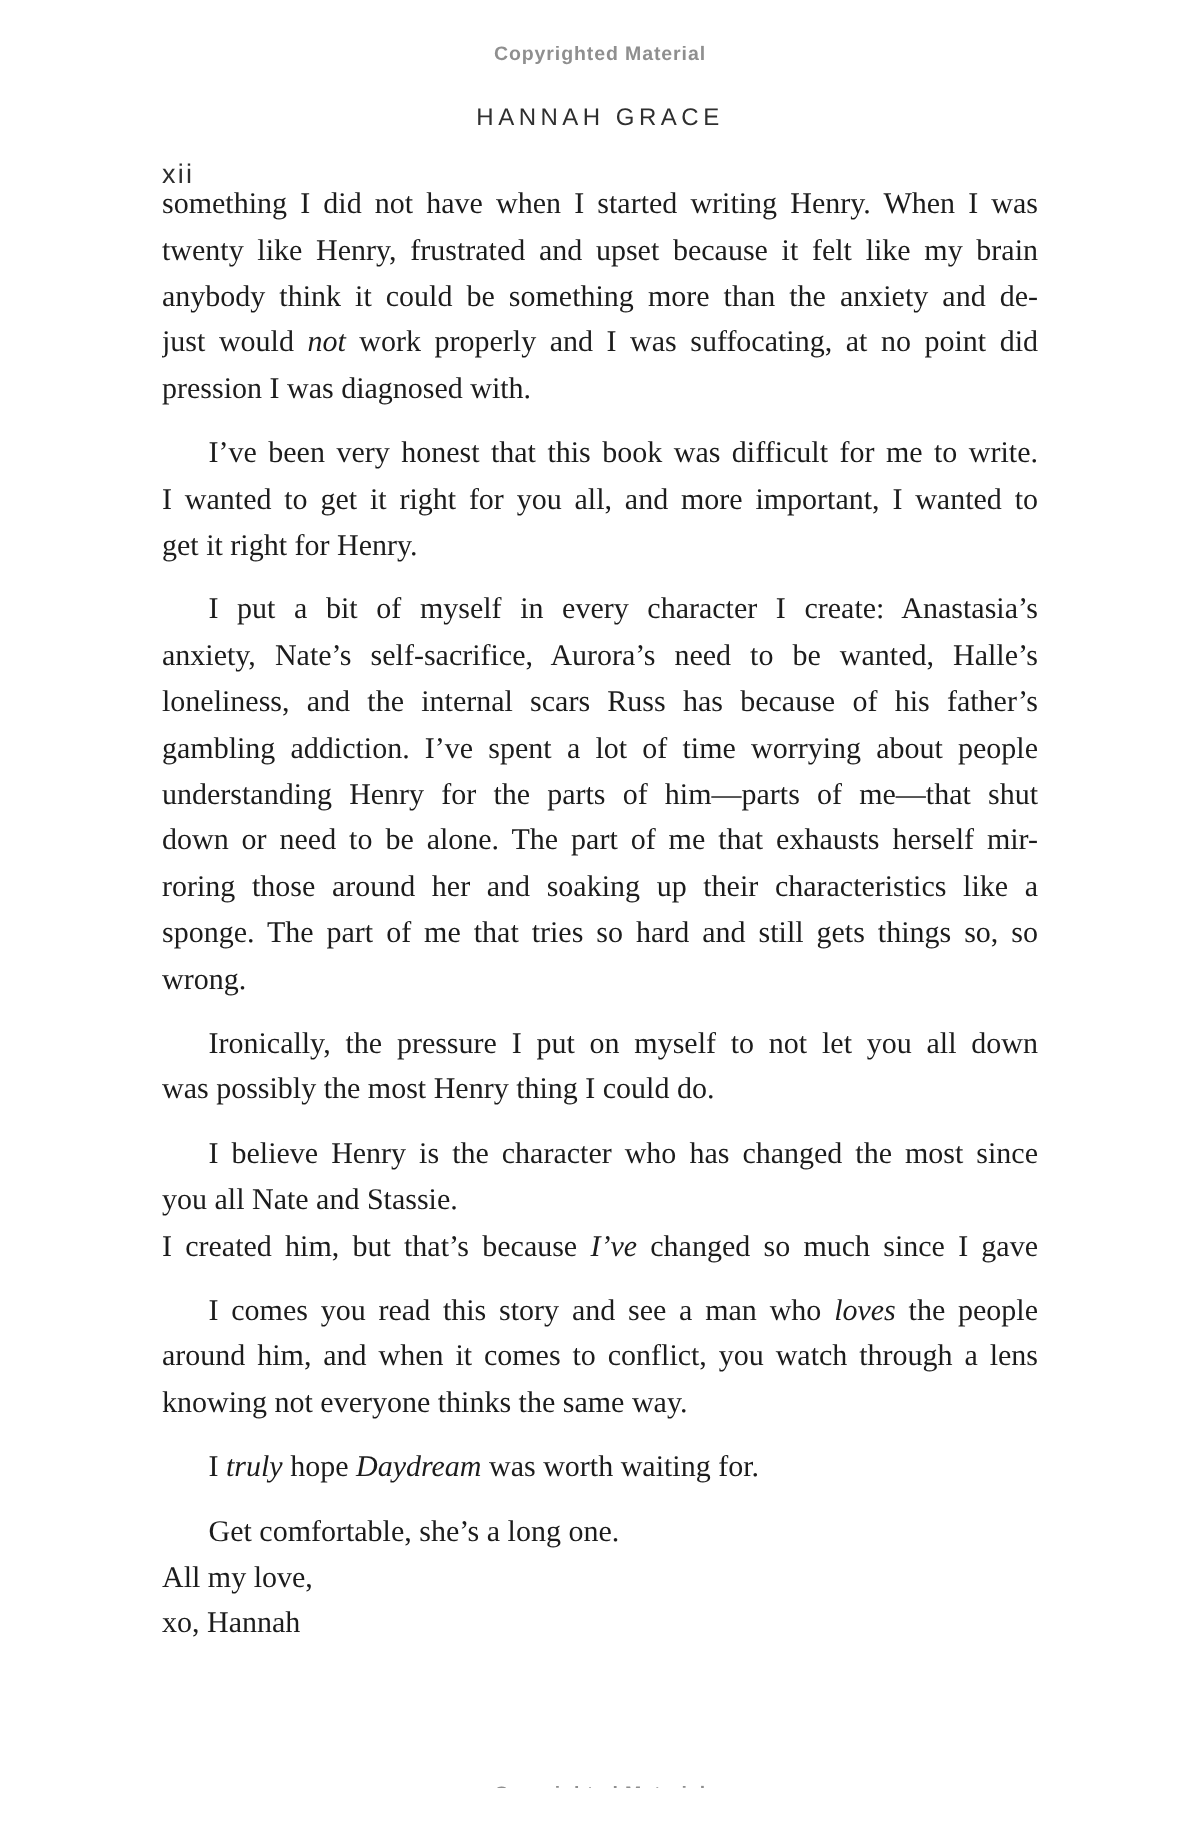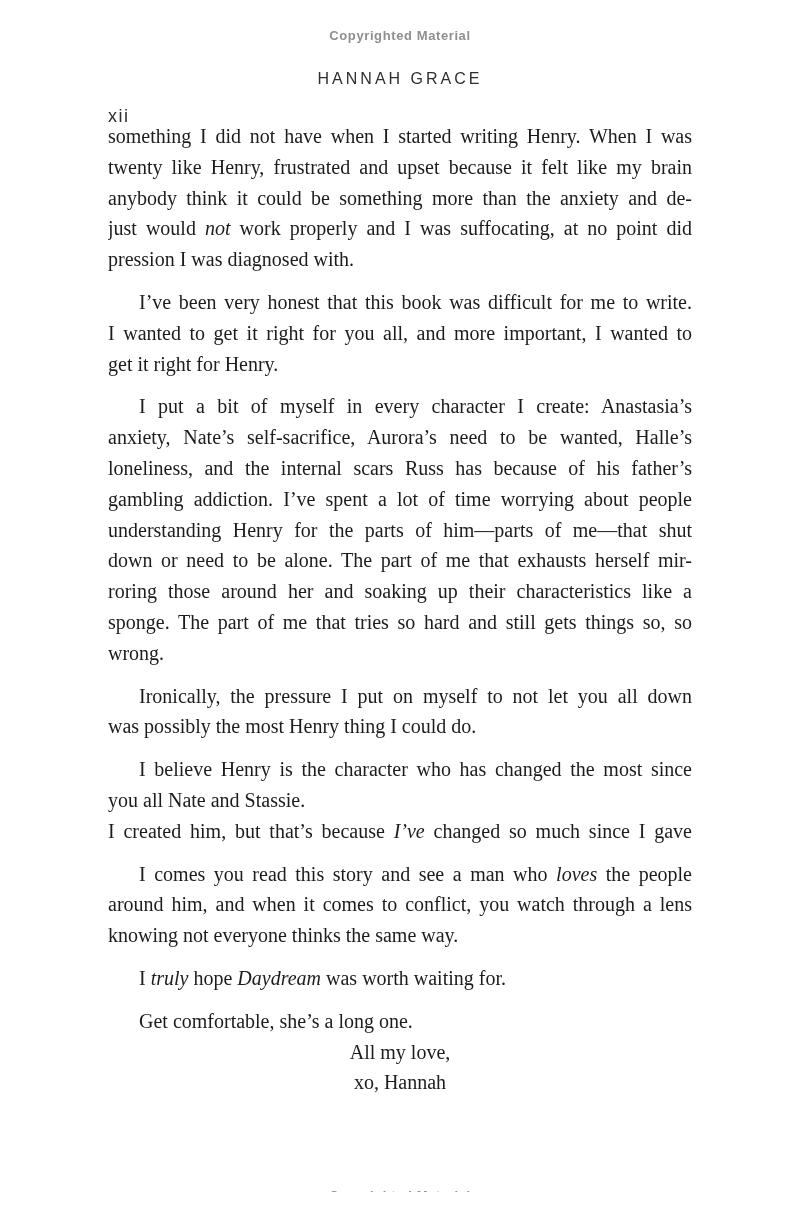--- a/index.html
+++ b/index.html
@@ -73,21 +73,21 @@
   }
   .bline.indent {
     text-indent: 31px;
     margin-top: 12px;
   }
   .bline em { font-style: italic; }
   .signoff-line {
     height: 30.8px;
     line-height: 30.8px;
     font-size: 20px;
-    text-align: center;
+    text-align: left;
   }
 </style>
 </head>
 <body>
 
 <div class="page">
 
   <div class="copyright-notice copyright-top">Copyrighted Material</div>
 
   <div class="page-header">

